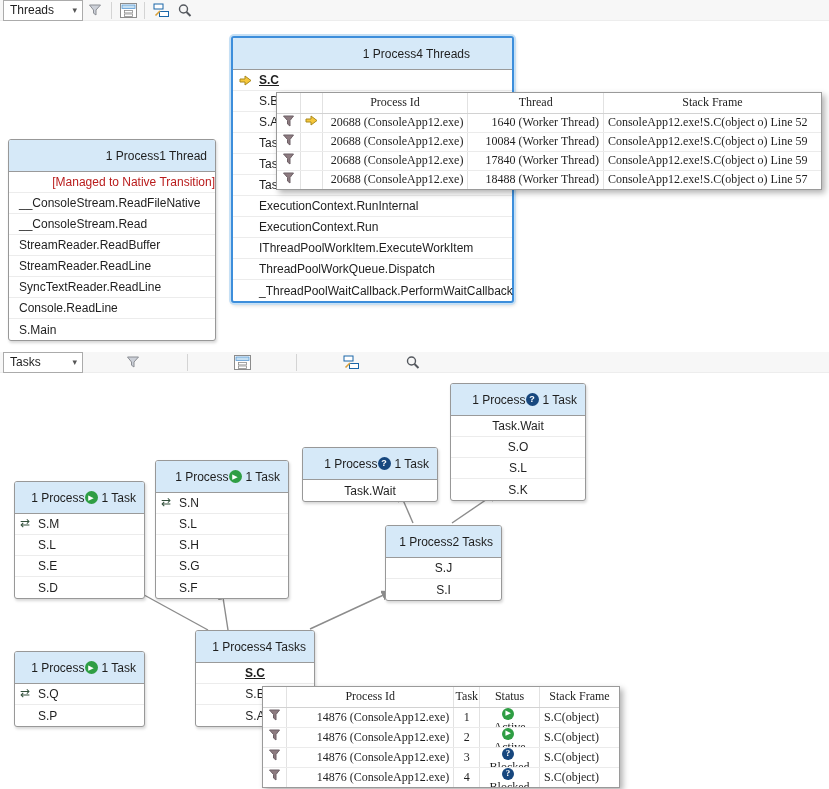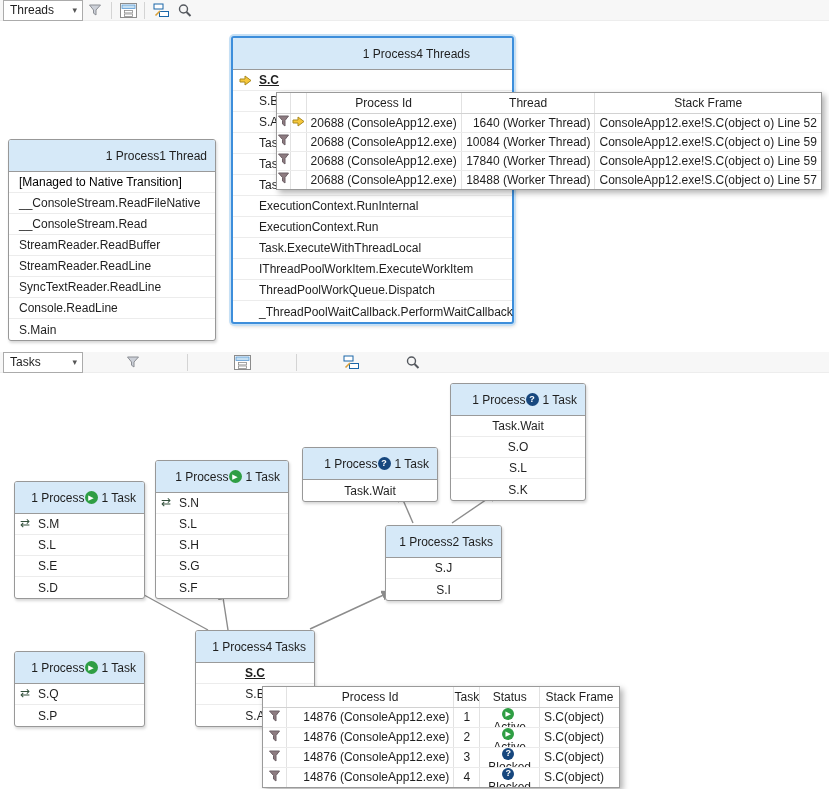--- a/index.html
+++ b/index.html
@@ -41,37 +41,37 @@
   .frame-row {
     height:21px; display:flex; align-items:center;
     border-bottom:1px solid #ececec; position:relative; white-space:nowrap;
   }
   .frame-row:last-child { border-bottom:none; }
   .ctr .frame-row { justify-content:center; }
   .la10 .frame-row { padding-left:10px; }
   .la26 .frame-row { padding-left:26px; }
   .la23 .frame-row { padding-left:23px; }
   .bold { font-weight:bold;text-decoration:underline; }
-  .muted { color:#000000; }
+  .muted { color:#b91c1c;justify-content:flex-end; }
   .cur-frame-arrow { position:absolute; left:6px; top:5px; }
   .task-cur-icon { position:absolute; left:5px; top:2px; font-size:12px; color:#33503c; }
 
   .st-icon {
     width:13px; height:13px; border-radius:50%;
     display:inline-flex; align-items:center; justify-content:center;
     margin-right:4px; flex:0 0 auto;
   }
   .st-active { background:#2f9e44; }
   .st-blocked { background:#17477e; }
   .st-icon .glyph { color:#fff; font-size:7px; line-height:1; }
   .st-blocked .glyph { font-size:9px; font-weight:bold; }
 
   .tooltip {
     position:absolute; background:#fff; border:1px solid #9a9a9a;
-    box-shadow:3px 3px 6px rgba(0,0,0,0.3); z-index:6;
+    box-shadow:3px 3px 6px rgba(0,0,0,0.3); z-index:6;font-family:Liberation Serif, serif;
   }
   .tooltip table { border-collapse:collapse; table-layout:fixed; font-size:12px; }
   .tooltip th {
     font-weight:400; text-align:center; height:20px;
     border-right:1px solid #e2e2e2; border-bottom:1px solid #d2d2d2;
     overflow:hidden; white-space:nowrap;
   }
   .tooltip td {
     height:19px; border-right:1px solid #e2e2e2; border-bottom:1px solid #ebebeb;
     padding:0 4px; white-space:nowrap; overflow:hidden;
@@ -180,23 +180,20 @@
       <span>Task</span>
     </div>
   <div class="frame-row">
       <span>Task</span>
     </div>
   <div class="frame-row">
       <span>ExecutionContext.RunInternal</span>
     </div>
   <div class="frame-row">
       <span>ExecutionContext.Run</span>
-    </div>
-  <div class="frame-row">
-      <span>Task.ExecuteWithThreadLocal</span>
     </div>
   <div class="frame-row">
       <span>IThreadPoolWorkItem.ExecuteWorkItem</span>
     </div>
   <div class="frame-row">
       <span>ThreadPoolWorkQueue.Dispatch</span>
     </div>
   <div class="frame-row">
       <span>_ThreadPoolWaitCallback.PerformWaitCallback</span>
     </div>

